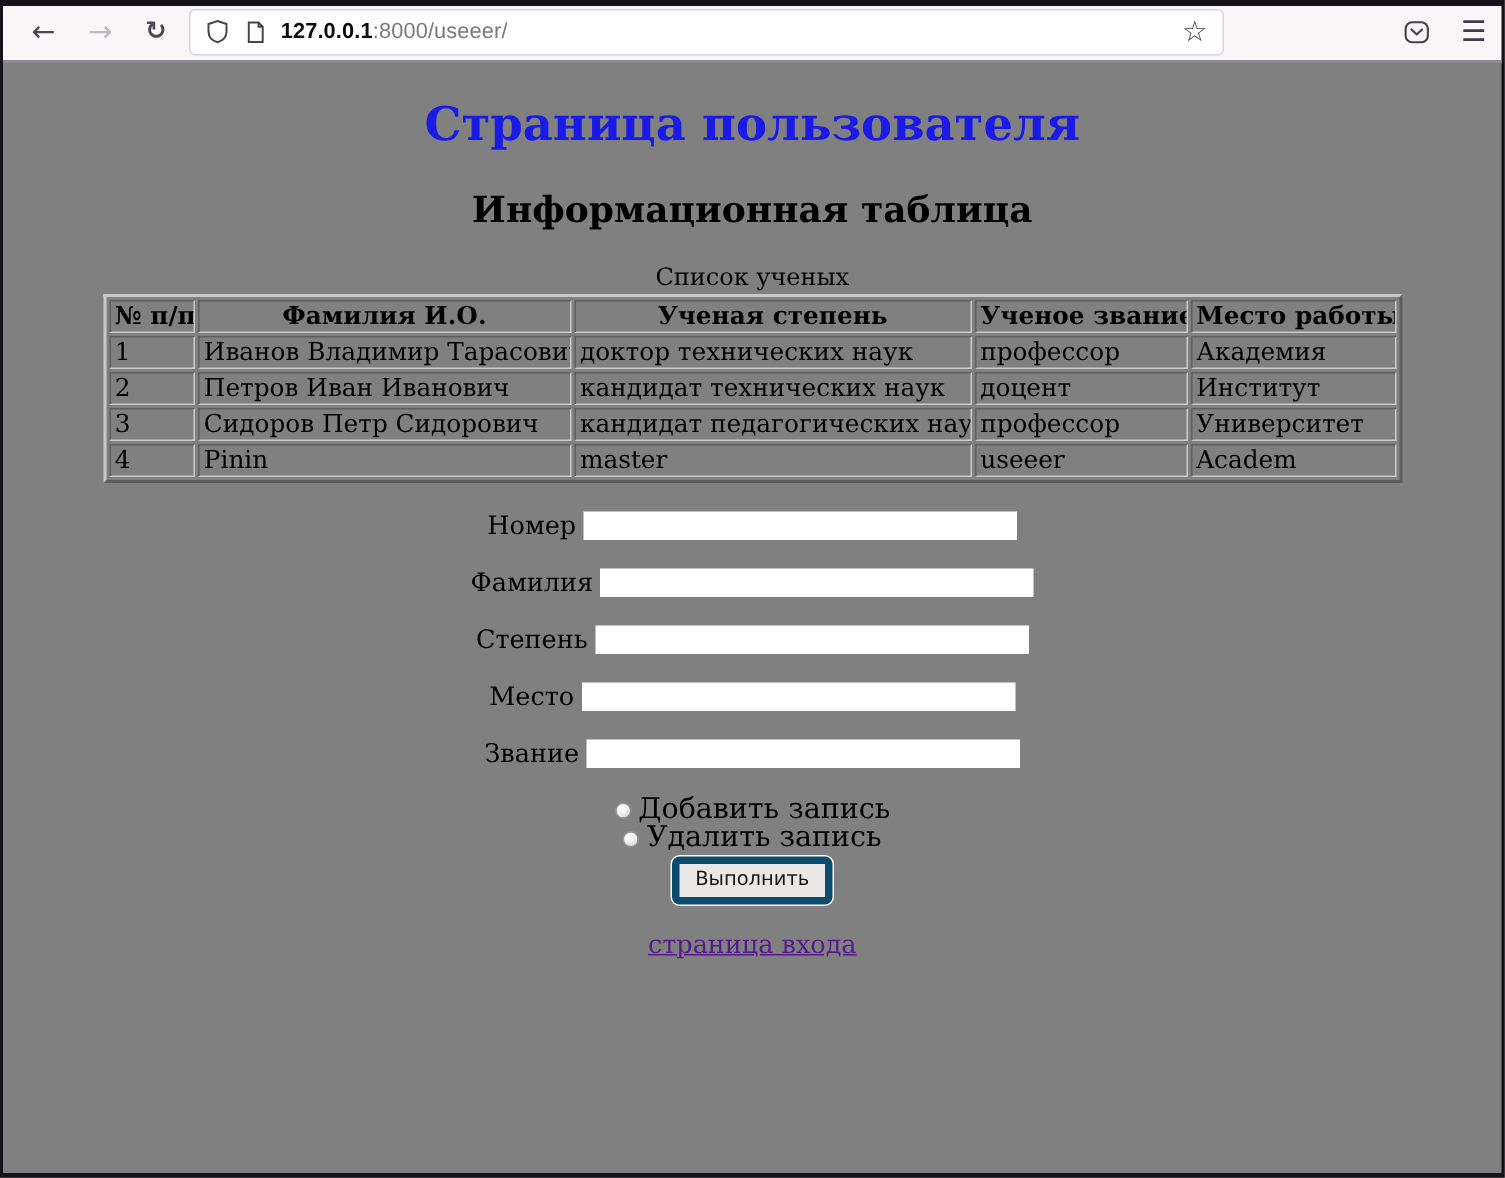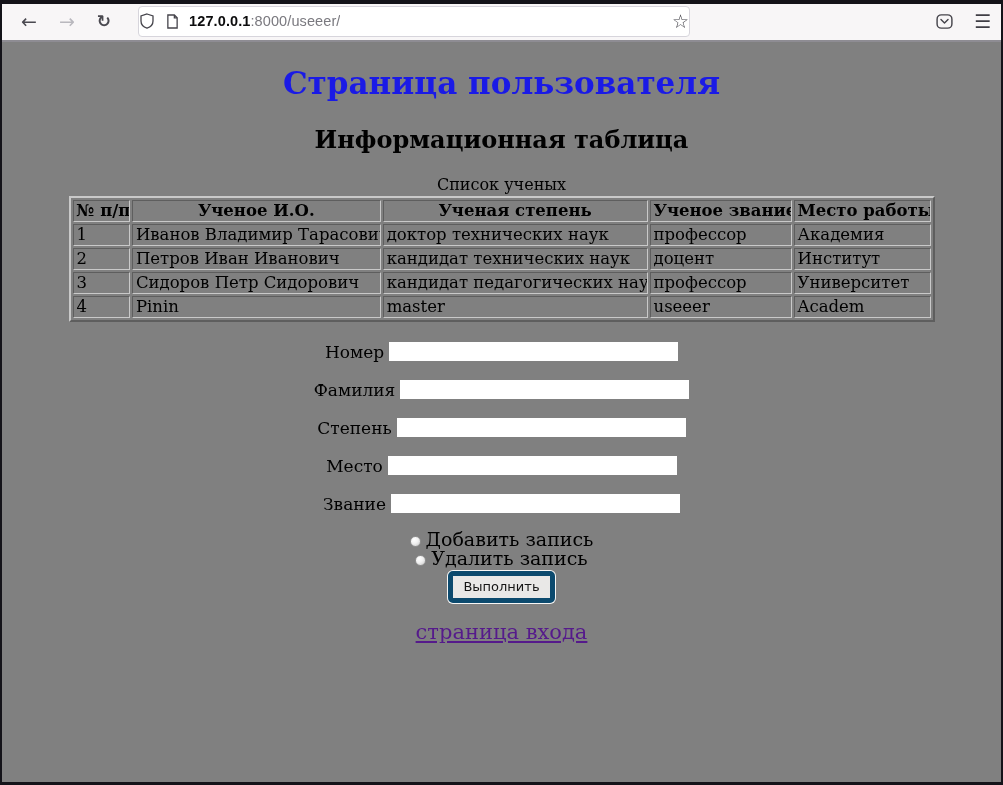--- a/index.html
+++ b/index.html
@@ -28,27 +28,27 @@
   }
   .nav-btn {
     background: none; border: none; cursor: pointer;
     font-size: 19px; line-height: 1; color: #4a4950;
     padding: 4px 6px; margin: 0 5px;
     font-family: "DejaVu Sans", sans-serif;
   }
   .nav-btn.disabled { color: #b9b8be; }
   .nav-btn.reload { font-size: 17px; font-weight: bold; }
   .url-bar {
-    margin-left: 16px;
-    width: 552px; height: 31px;
+    margin-left: 4px;
+    width: 690px; height: 31px;
     background: #ffffff;
     border: 1px solid #d7d5dc;
     border-radius: 4px;
     display: flex; align-items: center;
-    padding: 0 0;
+    padding: 0 10px;
   }
   .url-bar .icon-btn { display: inline-flex; align-items: center; background: none; border: none; padding: 0; cursor: pointer; }
   .url-bar .icon-btn + .icon-btn { margin-left: 11px; }
   .url-text {
     margin-left: 10px; font-size: 14.5px; letter-spacing: 0.1px;
     white-space: nowrap; overflow: hidden;
   }
   .url-host { color: #0c0c0d; font-weight: 700; }
   .url-rest { color: #7a797f; }
   .star-btn {
@@ -131,21 +131,21 @@
   .exec-btn {
     font: 13px "DejaVu Sans", sans-serif;
     color: #161616;
     background: #e9e8e7;
     border: 5px solid #0c4a6e;
     border-radius: 5px;
     padding: 3px 10px 4px;
     box-shadow: 0 0 0 1px #f7f6f5;
     cursor: pointer;
   }
-  .link-row { margin-top: 17px; font-size: 21px; }
+  .link-row { margin-top: 17px; font-size: 17px; }
   .link-row a { color: #551a8b; text-decoration: underline; cursor: pointer; }
 </style>
 </head>
 <body>
 
 <div class="window">
 
   <div class="toolbar">
     <button class="nav-btn">←</button>
     <button class="nav-btn disabled">→</button>
@@ -189,21 +189,21 @@
       <colgroup>
         <col style="width:57px">
           <col style="width:247px">
           <col style="width:263px">
           <col style="width:141px">
           <col style="width:136px">
       </colgroup>
       <thead>
         <tr>
           <th>№ п/п</th>
-          <th>Ученое И.О.</th>
+          <th>Фамилия И.О.</th>
           <th>Ученая степень</th>
           <th>Ученое звание</th>
           <th>Место работы</th>
         </tr>
       </thead>
       <tbody>
         <tr>
           <td>1</td>
           <td>Иванов Владимир Тарасович</td>
           <td>доктор технических наук</td>

